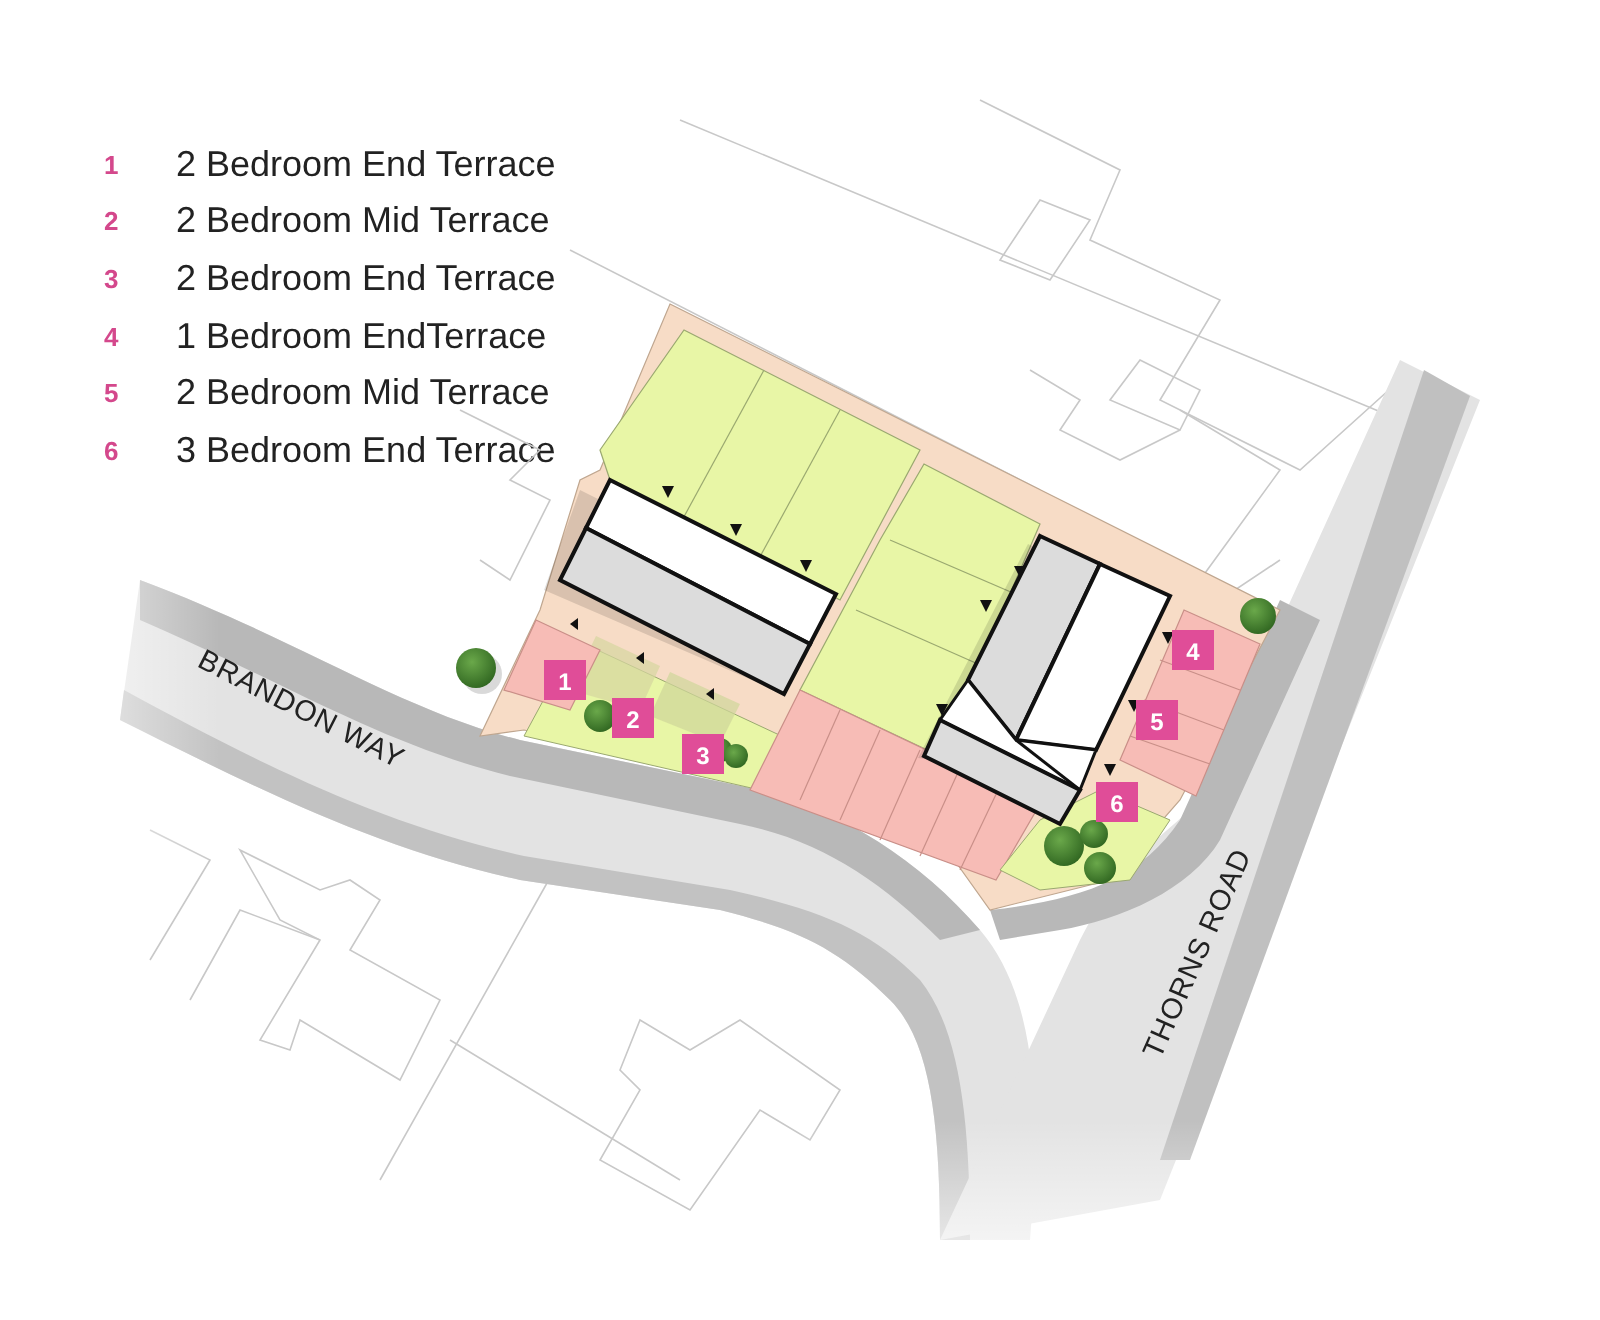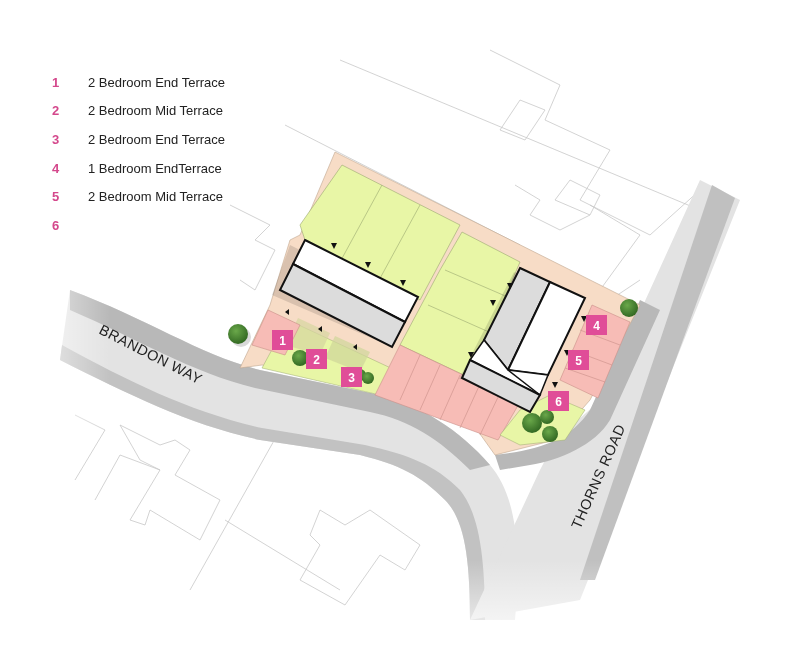--- a/index.html
+++ b/index.html
@@ -1,21 +1,21 @@
 <!DOCTYPE html>
 <html><head>
   <meta charset="utf-8">
   <style>
     html, body { margin:0; padding:0; background:#ffffff; }
     body { width:800px; height:660px; position:relative; overflow:hidden;
       font-family:"Liberation Sans", sans-serif; }
     .legend { position:absolute; left:48px; top:68px; }
     .legend-row { display:flex; align-items:center; height:28.6px; }
     .legend-num { width:36px; color:#d4488c; font-size:13px; font-weight:bold; padding-left:4px; }
-    .legend-label { color:#222; font-size:13px; }
+    .legend-label { color:#222; font-size:18px; }
     svg.map { position:absolute; left:0; top:0; }
     .badge-text { font-family:"Liberation Sans", sans-serif; font-weight:bold; font-size:12px; fill:#ffffff; }
     .road-label { font-family:"Liberation Sans", sans-serif; font-size:14.5px; fill:#222; letter-spacing:0.5px; }
   </style>
 </head>
 <body>
 
 <div class="legend">
   <div class="legend-row">
     <span class="legend-num">1</span>
@@ -32,20 +32,21 @@
   <div class="legend-row">
     <span class="legend-num">4</span>
     <span class="legend-label">1 Bedroom EndTerrace</span>
   </div>
   <div class="legend-row">
     <span class="legend-num">5</span>
     <span class="legend-label">2 Bedroom Mid Terrace</span>
   </div>
   <div class="legend-row">
     <span class="legend-num">6</span>
+    <span class="legend-label">3 Bedroom End Terrace</span>
   </div>
 </div>
 
 <svg class="map" width="800" height="660" viewBox="0 0 800 660">
   <defs>
     <linearGradient id="fadeL" x1="0" y1="0" x2="1" y2="0">
       <stop offset="0" stop-color="#fff" stop-opacity="1"></stop>
       <stop offset="1" stop-color="#fff" stop-opacity="0"></stop>
     </linearGradient>
     <linearGradient id="fadeB" x1="0" y1="1" x2="0" y2="0">

